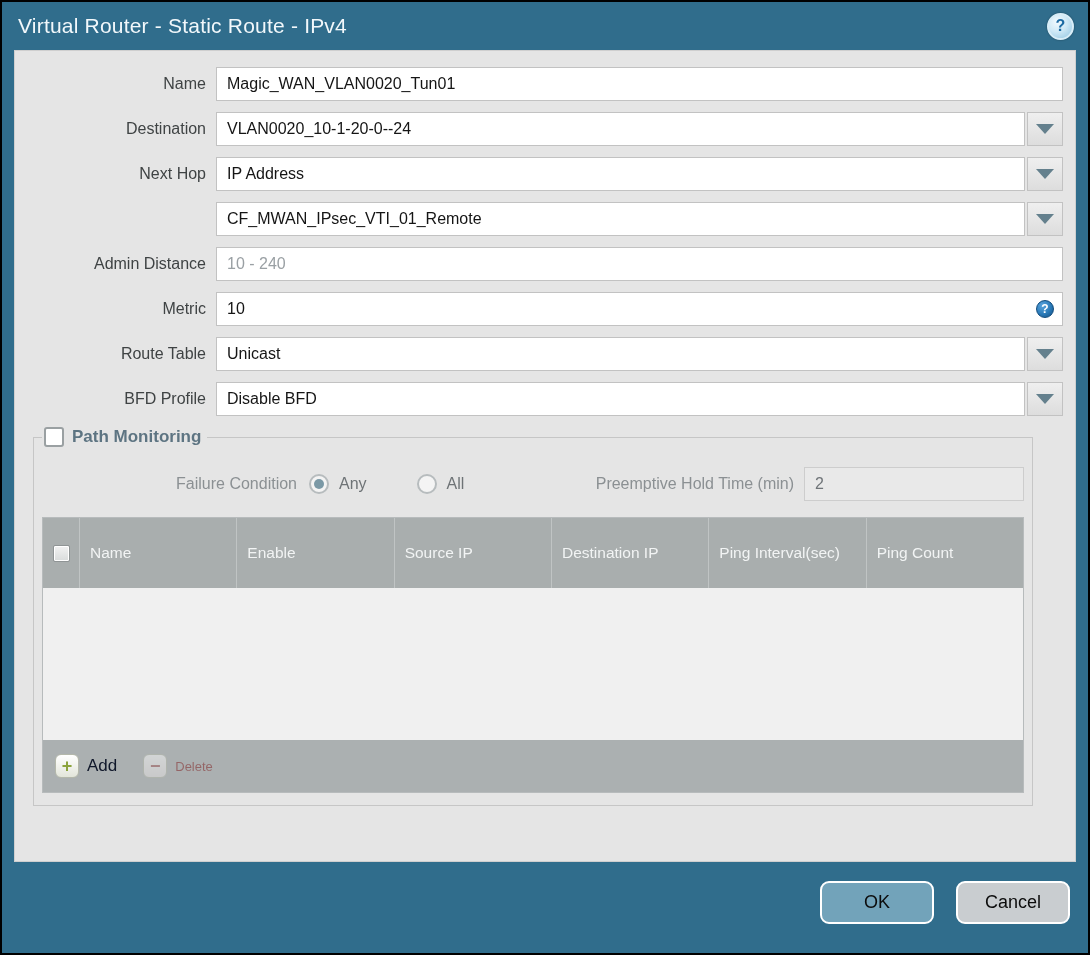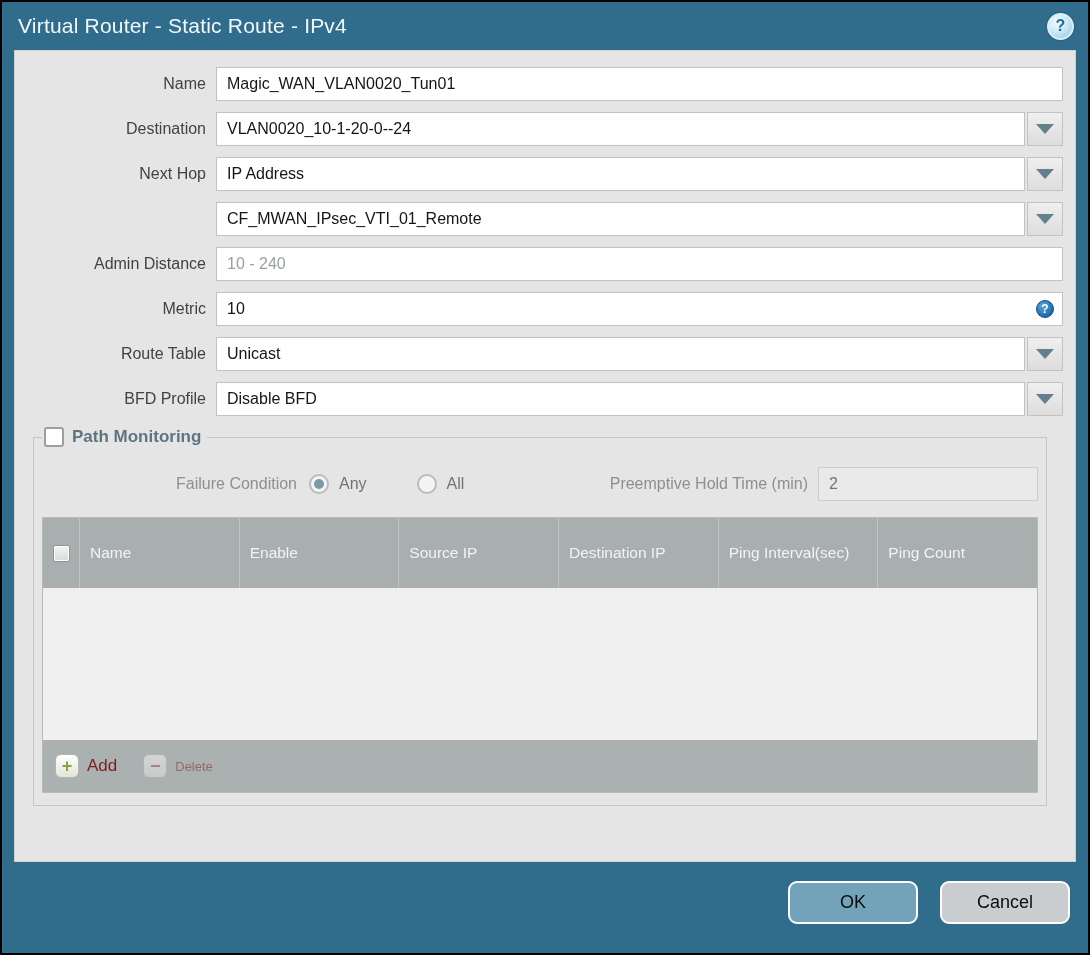--- a/index.html
+++ b/index.html
@@ -77,21 +77,21 @@
   .metric-info {
     position: absolute; right: 9px; top: 8px;
     width: 18px; height: 18px; border-radius: 50%;
     background: radial-gradient(circle at 35% 30%, #5aa4dd 0%, #2a7ab8 55%, #114d82 100%);
     border: 1px solid #0f4a7c;
     color: #fff; font-size: 12px; font-weight: bold;
     display: flex; align-items: center; justify-content: center;
   }
   
   fieldset.pm {
-    margin: 2px 16px 0 18px;
+    margin: 2px 30px 0 18px;
     border: 1px solid #c6c6c6;
     padding: 6px 8px 12px 8px;
   }
   fieldset.pm legend {
     display: flex; align-items: center; gap: 8px;
     padding: 0 6px 0 2px; margin-left: 0px;
   }
   .checkbox {
     width: 20px; height: 20px;
     background: #fff; border: 2px solid #9aa0a2; border-radius: 3px;
@@ -149,31 +149,31 @@
   }
   .tool-btn { display: flex; align-items: center; gap: 8px; cursor: pointer; }
   .tool-icon {
     width: 24px; height: 24px; border-radius: 6px;
     background: linear-gradient(#ffffff,#e2e5da);
     border: 1px solid #b4b8ab;
     display: flex; align-items: center; justify-content: center;
     font-size: 18px; font-weight: bold; line-height: 1;
   }
   .add-icon { color: #8ba33c; }
-  .tool-btn.add .tool-label { color: #7f1d1d; font-size: 17px; }
+  .tool-btn.add .tool-label { color: #0f172a; font-size: 17px; }
   .tool-btn.delete { opacity: .5; cursor: default; }
   .del-icon { color: #a05858; background: linear-gradient(#fafafa,#e7e3e3); }
   .tool-btn.delete .tool-label { color: #7f1d1d; font-size: 13px; }
   
   .footer {
     flex: 1; display: flex; align-items: flex-start; justify-content: flex-end;
     gap: 14px; padding: 19px 18px 0 0;
   }
   .btn {
-    width: 130px; height: 43px;
+    width: 114px; height: 43px;
     border: 2px solid #fff; border-radius: 9px;
     font-family: "Liberation Sans", sans-serif;
     font-size: 18px; color: #0c0c0c;
     cursor: pointer;
   }
   .btn-ok { background: #72a3ba; }
   .btn-cancel { background: #c9cdd0; margin-left: 8px; }
 </style>
 </head>
 <body>

